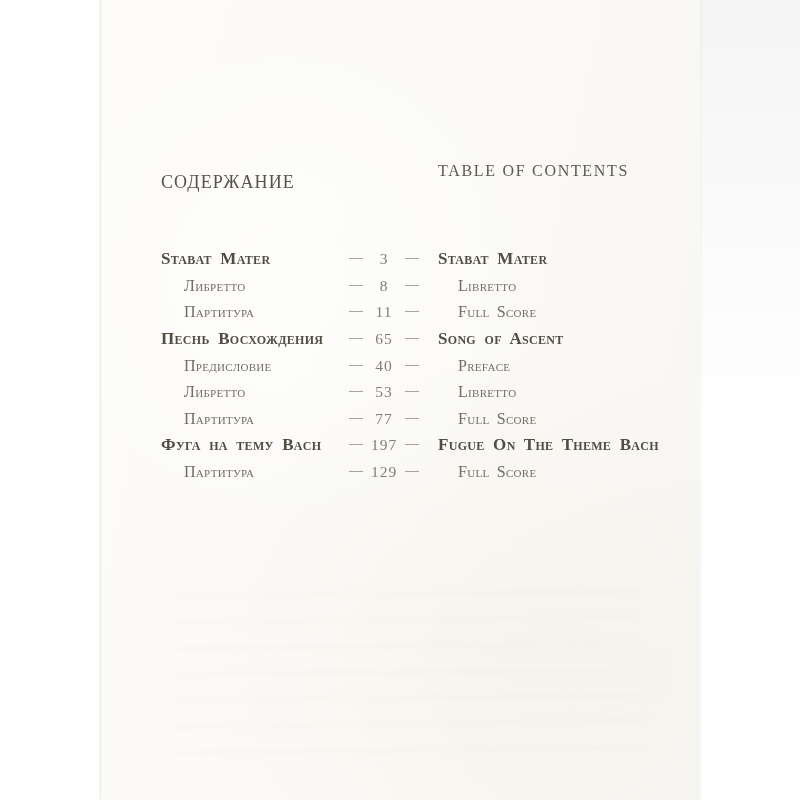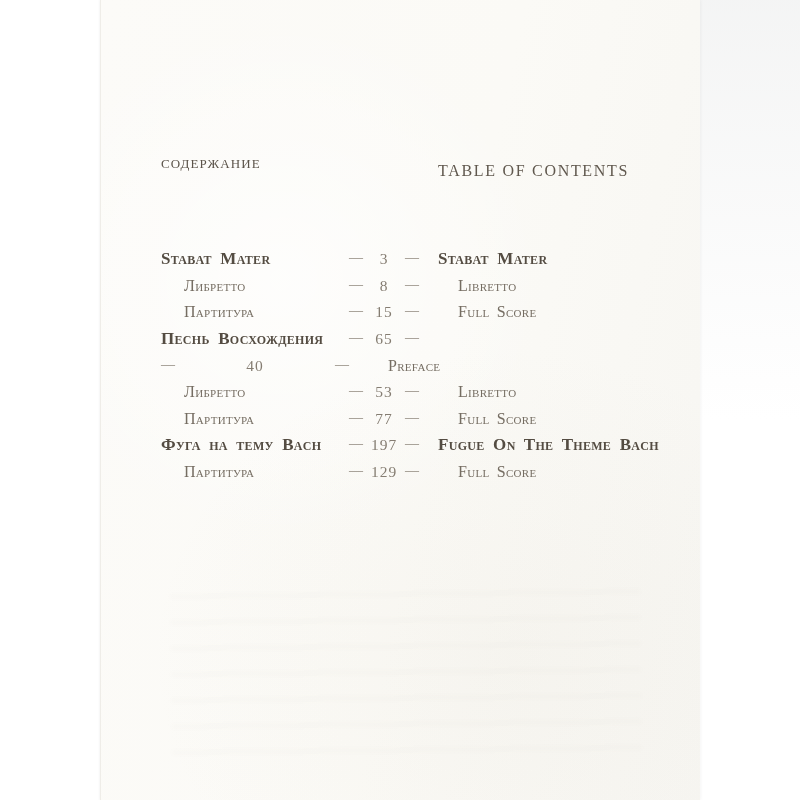--- a/index.html
+++ b/index.html
@@ -31,22 +31,22 @@
   .page{
     position:absolute;left:100px;top:0;width:600px;height:800px;
     background:
       radial-gradient(85% 55% at 68% 82%, rgba(210,202,184,0.10), rgba(210,202,184,0) 70%),
       radial-gradient(60% 45% at 30% 35%, rgba(255,255,255,0.65), rgba(255,255,255,0) 75%),
       linear-gradient(102deg, #fcfbf8 0%, #fbfaf6 55%, #f7f6f2 100%);
     border-left:1px solid #efede8;
     box-shadow:-1px 0 2px rgba(0,0,0,0.035), 1px 0 3px rgba(0,0,0,0.045);
   }
   .header-left{
-    position:absolute;left:60px;top:156px;
-    font-size:13px;letter-spacing:1.1px;
+    position:absolute;left:60px;top:172px;
+    font-size:18px;letter-spacing:1.1px;
     color:#5b5349;
   }
   .header-right{
     position:absolute;left:337px;top:162px;
     font-size:16px;letter-spacing:1.7px;
     color:#60584e;
   }
   .toc-list{
     position:absolute;left:60px;top:246px;width:490px;
   }
@@ -121,34 +121,36 @@
       <span class="dash">—</span>
       <span class="num">8</span>
       <span class="dash">—</span>
     </span>
     <span class="cell-en">Libretto</span>
   </div>
         <div class="row sub">
     <span class="cell-ru">Партитура</span>
     <span class="cell-num">
       <span class="dash">—</span>
-      <span class="num">15</span>
+      <span class="num">11</span>
       <span class="dash">—</span>
     </span>
     <span class="cell-en">Full Score</span>
   </div>
         <div class="row main">
     <span class="cell-ru">Песнь Восхождения</span>
     <span class="cell-num">
       <span class="dash">—</span>
       <span class="num">65</span>
       <span class="dash">—</span>
     </span>
+    <span class="cell-en">Song of Ascent</span>
   </div>
         <div class="row sub">
+    <span class="cell-ru">Предисловие</span>
     <span class="cell-num">
       <span class="dash">—</span>
       <span class="num">40</span>
       <span class="dash">—</span>
     </span>
     <span class="cell-en">Preface</span>
   </div>
         <div class="row sub">
     <span class="cell-ru">Либретто</span>
     <span class="cell-num">

